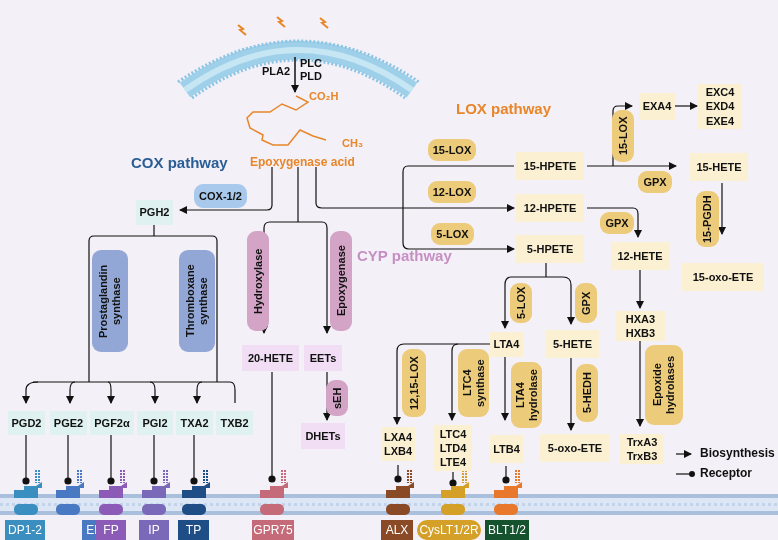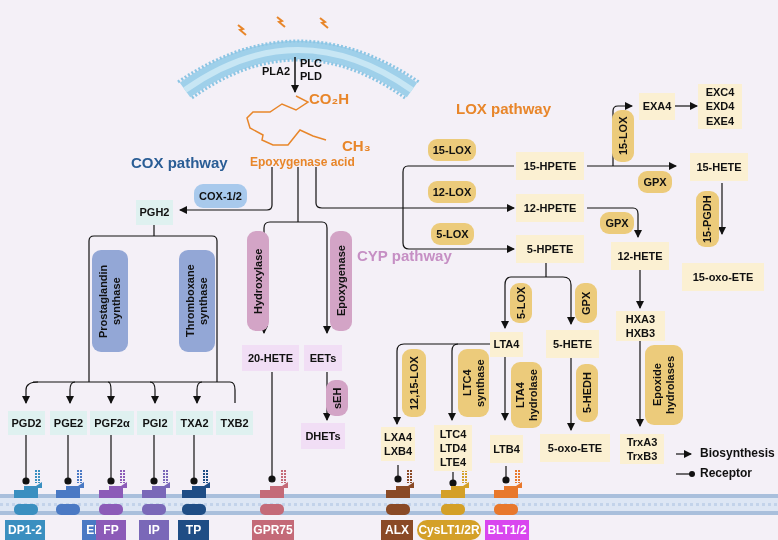--- a/index.html
+++ b/index.html
@@ -12,23 +12,23 @@
   .cyp { background:#f1def5; }
   .lox { background:#fbf0d2; }
   .enz { position:absolute; display:flex; align-items:center; justify-content:center; text-align:center;
          font-weight:bold; font-size:11px; color:#111; border-radius:9px; line-height:1.15; white-space:pre-line; }
   .enz-cox { background:#a8c9ec; }
   .enz-pg { background:#93a7d6; }
   .enz-cyp { background:#d3a4c6; }
   .enz-lox { background:#eccb7b; }
   .vert { writing-mode:vertical-rl; transform:rotate(180deg); }
   .title { position:absolute; font-weight:bold; font-size:15px; }
-  .rlabel { position:absolute; color:#fff; font-weight:bold; font-size:12px; display:flex; align-items:center; justify-content:center; height:20px; }
+  .rlabel { position:absolute; color:#fff; font-weight:normal; font-size:12px; display:flex; align-items:center; justify-content:center; height:20px; }
   .legend { position:absolute; font-weight:bold; font-size:12px; color:#111; }
-  .chem { position:absolute; font-weight:bold; font-size:15px; color:#e8862a; }
+  .chem { position:absolute; font-weight:bold; font-size:11px; color:#e8862a; }
   .blk { position:absolute; font-weight:bold; font-size:11px; color:#111; }
 </style>
 </head>
 <body>
 
 <div id="stage">
 
   <svg width="778" height="540" style="position:absolute;left:0;top:0;">
     <defs>
       <marker id="ah" markerWidth="8" markerHeight="8" refX="7" refY="4" orient="auto" markerUnits="userSpaceOnUse">
@@ -258,17 +258,17 @@
   <div class="node lox" style="left:490px;top:435px;width:33px;height:28px;">LTB4</div>
 
   <div class="rlabel" style="left: 5px; top: 520px; width: 40px; background: rgb(58, 143, 192);">DP1-2</div>
   <div class="rlabel" style="left: 46px; top: 520px; width: 42px; background: rgb(74, 121, 196); margin-left: 36px;">EP1-4</div>
   <div class="rlabel" style="left: 96px; top: 520px; width: 30px; background: rgb(140, 91, 184);">FP</div>
   <div class="rlabel" style="left: 139px; top: 520px; width: 30px; background: rgb(122, 104, 184);">IP</div>
   <div class="rlabel" style="left: 178px; top: 520px; width: 31px; background: rgb(31, 77, 133);">TP</div>
   <div class="rlabel" style="left: 252px; top: 520px; width: 42px; background: rgb(196, 106, 120);">GPR75</div>
   <div class="rlabel" style="left: 381px; top: 520px; width: 32px; background: rgb(138, 74, 38);">ALX</div>
   <div class="rlabel" style="left: 417px; top: 520px; width: 64px; background: rgb(212, 160, 40); border-radius: 10px;">CysLT1/2R</div>
-  <div class="rlabel" style="left: 485px; top: 520px; width: 44px; background: #d946ef;">BLT1/2</div>
+  <div class="rlabel" style="left: 485px; top: 520px; width: 44px; background: #14532d;">BLT1/2</div>
 
   <div class="legend" style="left:700px;top:446px;">Biosynthesis</div>
   <div class="legend" style="left:700px;top:466px;">Receptor</div>
 </div>
 
 </body></html>

